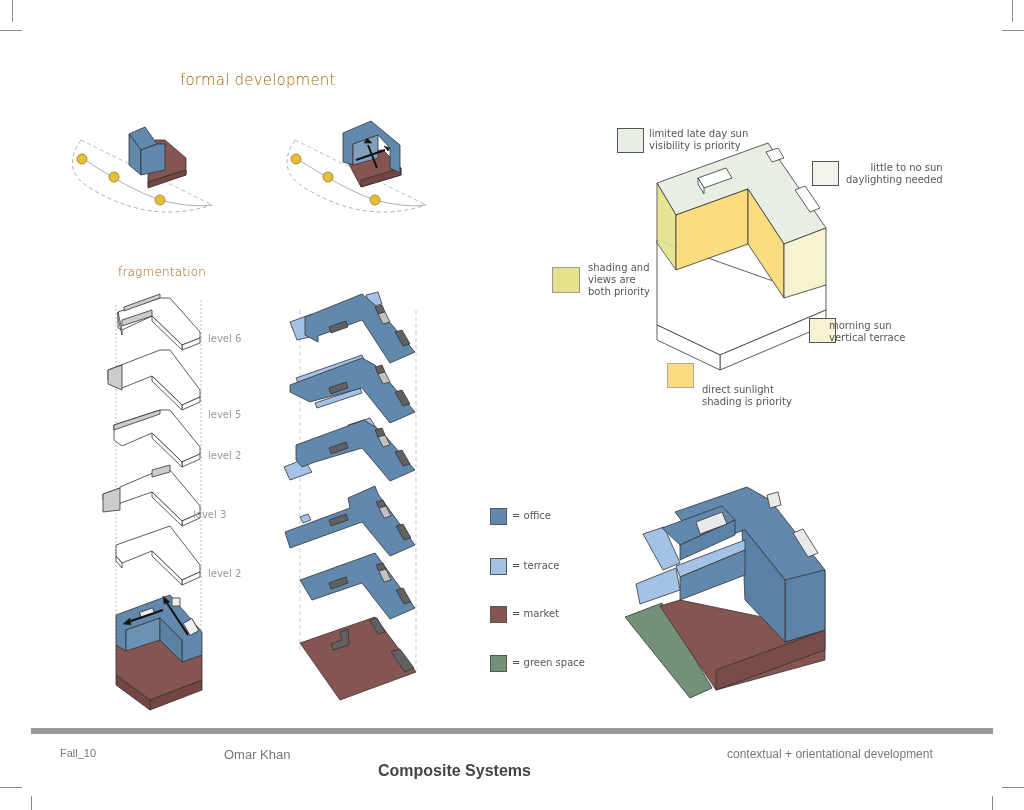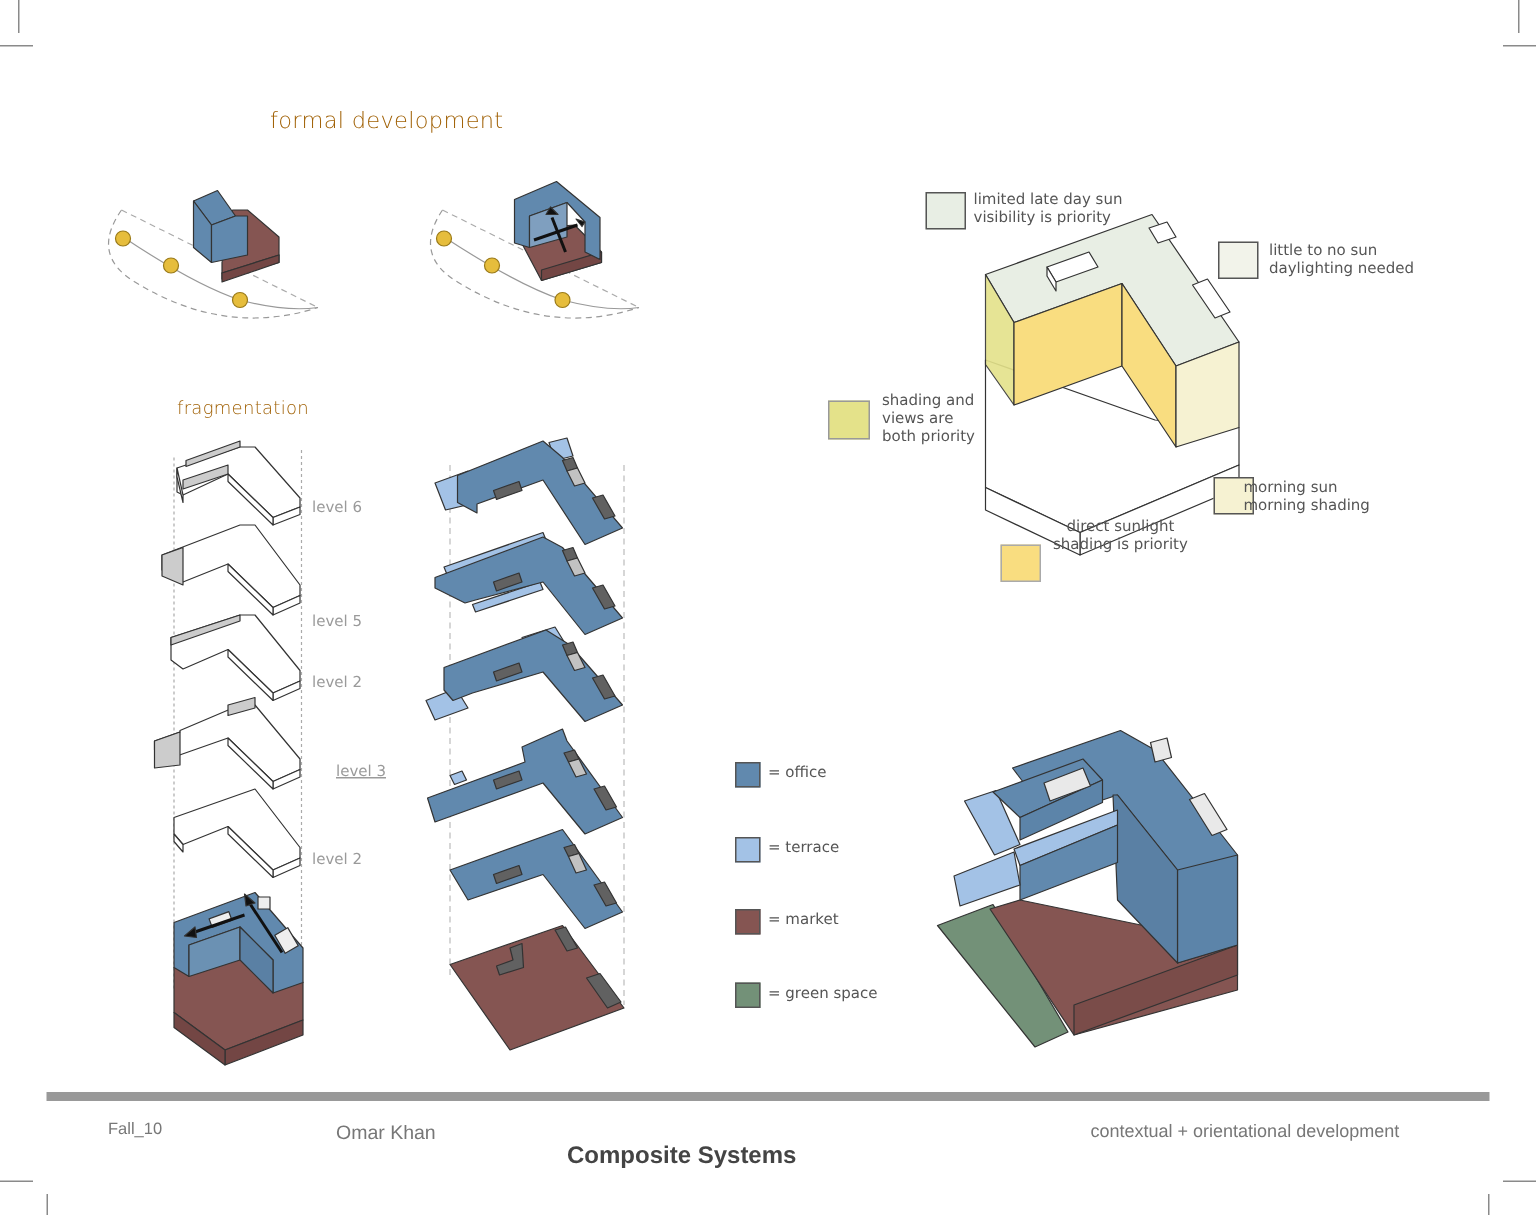--- a/index.html
+++ b/index.html
@@ -216,60 +216,60 @@
       <polygon points="696,522 722,512 727,524 700,534" fill="#e9e9e9"></polygon>
       <polygon points="767,495 778,492 781,505 770,508" fill="#e9e9e9"></polygon>
       <polygon points="793,533 803,529 818,553 808,557" fill="#e9e9e9"></polygon>
     </g>
   </g>
 </svg>
 
 <div class="lvl" style="left:208px;top:333px;">level 6</div>
 <div class="lvl" style="left:208px;top:409px;">level 5</div>
 <div class="lvl" style="left:208px;top:450px;">level 2</div>
-<div class="lvl" style="left:224px;top:509px;text-decoration:underline;">level 3</div>
+<div class="lvl" style="left:193px;top:509px;">level 3</div>
 <div class="lvl" style="left:208px;top:568px;">level 2</div>
 
 <div class="swatch" style="left:617px;top:128px;width:27px;height:25px;background:#e8eee4;"></div>
 <div class="note" style="left:649px;top:128px;">
   <div>limited late day  sun</div>
   <div>visibility is priority</div>
 </div>
 
 <div class="swatch" style="left:812px;top:161px;width:27px;height:25px;background:#f2f3ea;"></div>
-<div class="note" style="left:846px;top:162px;">
+<div class="note" style="left:846px;top:162px;text-align:right;">
   <div>little to no sun</div>
   <div>daylighting needed</div>
 </div>
 
 <div class="swatch" style="left:552px;top:267px;width:28px;height:26px;background:#e4e28a;border-color:#999;"></div>
 <div class="note" style="left:588px;top:262px;">
   <div>shading and</div>
   <div>views are</div>
   <div>both priority</div>
 </div>
 
 <div class="swatch" style="left:809px;top:318px;width:27px;height:25px;background:#f6f2d2;"></div>
 <div class="note" style="left:829px;top:320px;">
   <div>morning sun</div>
-  <div>morning shading</div>
+  <div>vertical terrace</div>
 </div>
 
 <div class="swatch" style="left:667px;top:363px;width:27px;height:25px;background:#f9dd80;border-color:#aaa;"></div>
-<div class="note" style="left:702px;top:346px;text-align:center;">
+<div class="note" style="left:702px;top:384px;">
   <div>direct sunlight</div>
   <div>shading is priority</div>
 </div>
 
 <div class="leg-sw" style="left:490px;top:508px;background:#6189ae;"></div>
 <div class="leg-tx" style="left:512px;top:510px;">= office</div>
 <div class="leg-sw" style="left:490px;top:558px;background:#a3c2e6;"></div>
 <div class="leg-tx" style="left:512px;top:560px;">= terrace</div>
 <div class="leg-sw" style="left:490px;top:606px;background:#855552;"></div>
 <div class="leg-tx" style="left:512px;top:608px;">= market</div>
 <div class="leg-sw" style="left:490px;top:655px;background:#739178;"></div>
 <div class="leg-tx" style="left:512px;top:657px;">= green space</div>
 
 <div class="footer-bar"></div>
-<div class="foot" style="left:72px;font-size:11px;">Fall_10</div>
+<div class="foot" style="left:60px;font-size:11px;">Fall_10</div>
 <div class="foot" style="left:224px;font-size:13px;">Omar Khan</div>
 <div class="foot" style="left:378px;top:762px;font-size:16px;color:#444;font-weight:bold;">Composite Systems</div>
 <div class="foot" style="left:727px;font-size:12px;">contextual + orientational development</div>
 
 </body></html>

